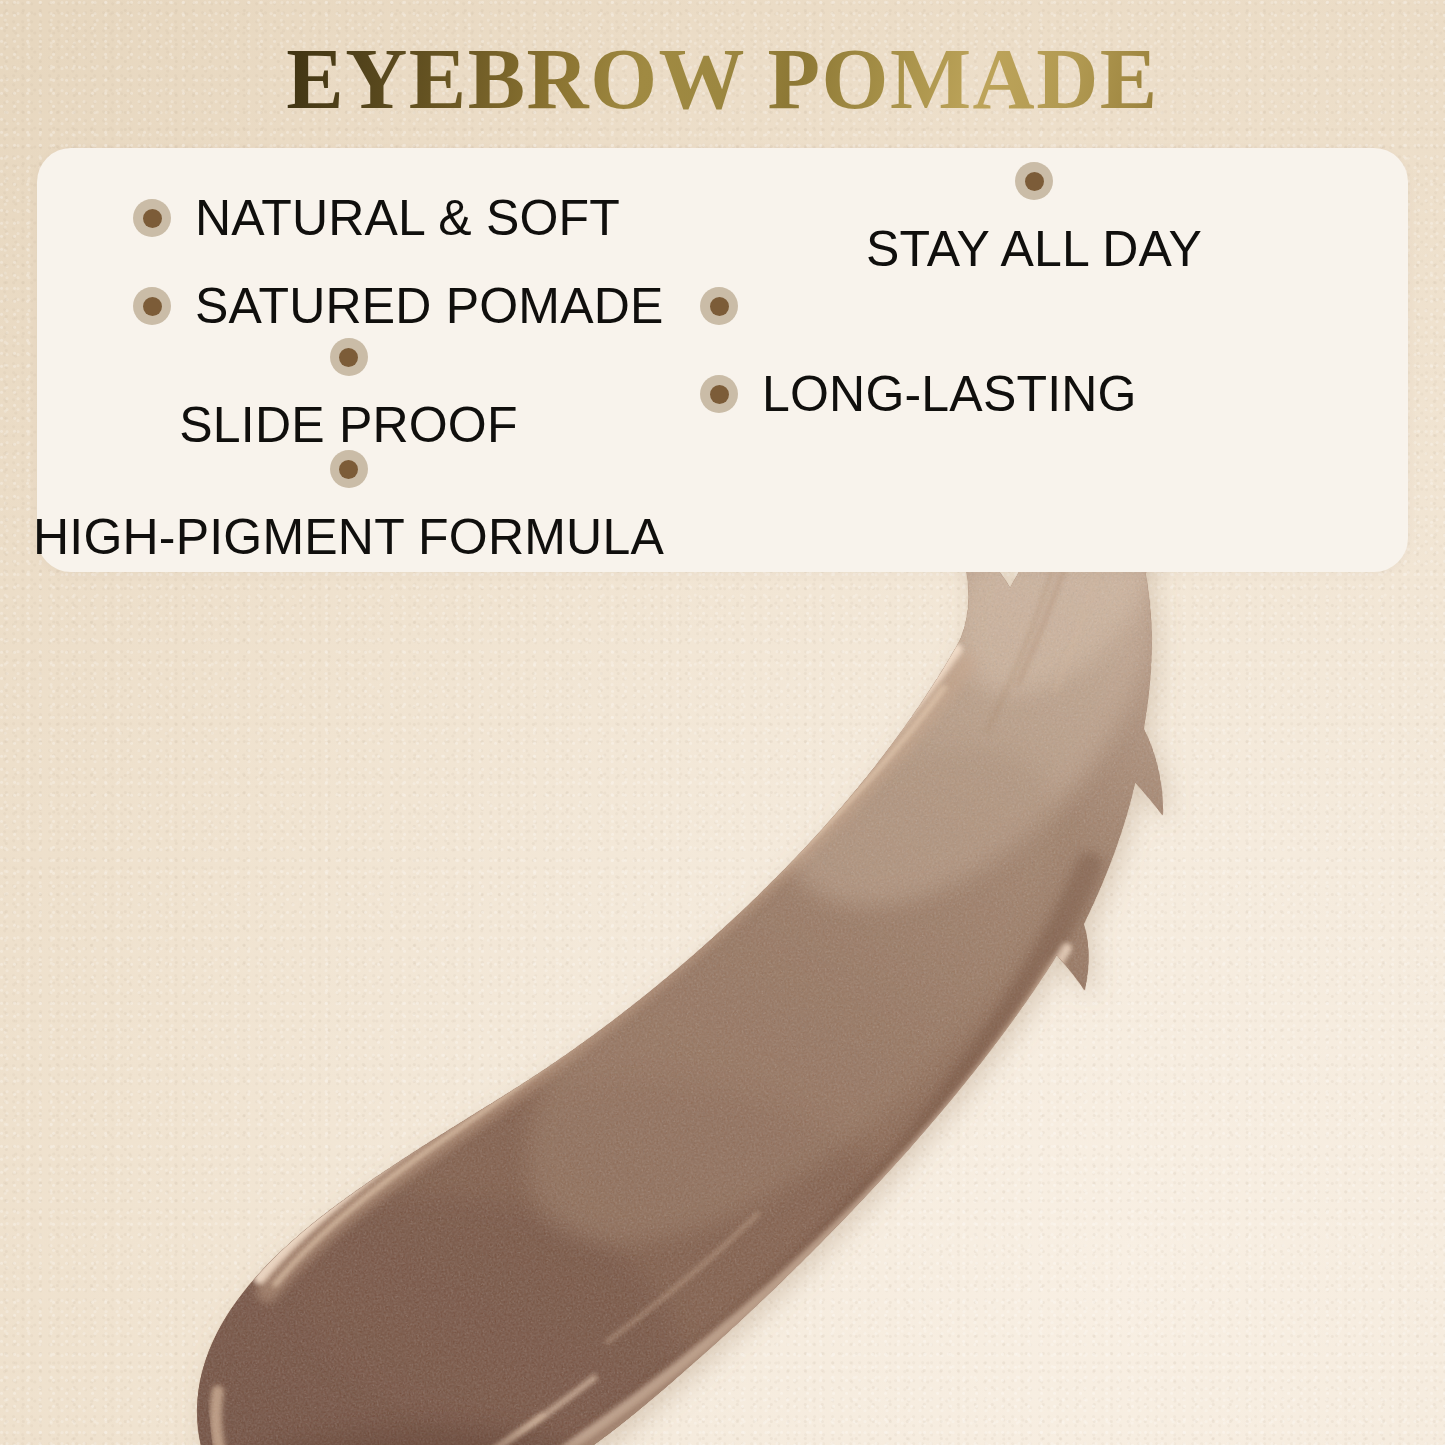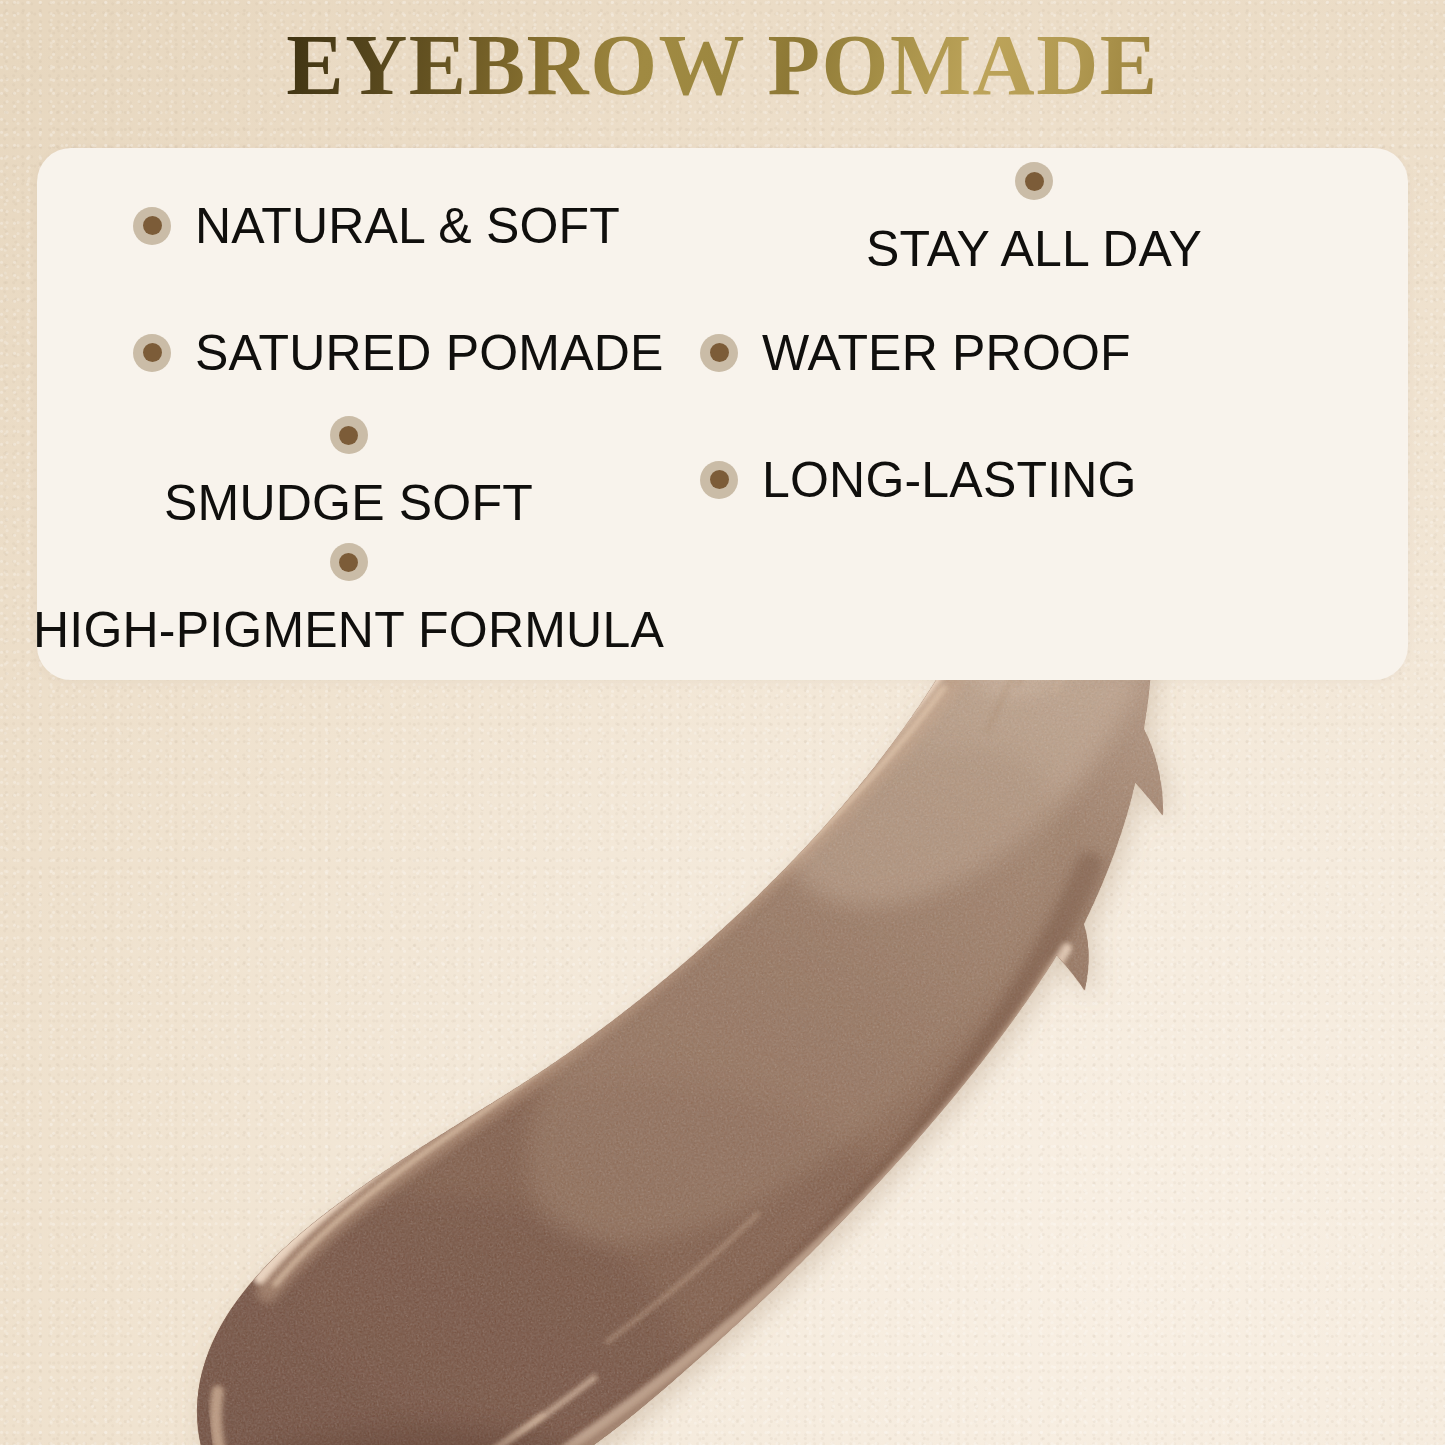--- a/index.html
+++ b/index.html
@@ -35,21 +35,21 @@
       radial-gradient(circle at 64% 24%, rgba(255,255,255,.45) 0 1px, transparent 2px),
       radial-gradient(circle at 83% 74%, rgba(160,140,115,.14) 0 1px, transparent 2px),
       radial-gradient(circle at 23% 88%, rgba(255,255,255,.40) 0 1px, transparent 2px),
       radial-gradient(circle at 52% 42%, rgba(150,130,105,.12) 0 1px, transparent 2px);
     background-size: 13px 13px, 17px 17px, 11px 11px, 19px 19px, 23px 23px, 9px 9px;
   }
 
   
   #title-wrap {
     position: absolute;
-    top: 22px;
+    top: 36px;
     left: 0;
     width: 1445px;
     text-align: center;
     z-index: 5;
   }
   #title {
     display: inline-block;
     font-family: "Liberation Serif", "DejaVu Serif", serif;
     font-weight: 700;
     font-size: 86px;
@@ -73,21 +73,21 @@
     color: transparent;
     -webkit-text-fill-color: transparent;
   }
 
   
   #feature-card {
     position: absolute;
     left: 37px;
     top: 148px;
     width: 1371px;
-    height: 532px;
+    height: 424px;
     background: #f8f3ec;
     border-radius: 34px;
     box-shadow: 0 2px 10px rgba(140,120,95,.07);
     z-index: 4;
   }
   #feature-grid {
     position: absolute;
     inset: 0;
     display: grid;
     grid-template-columns: 567px 804px;
@@ -165,25 +165,24 @@
         <span class="feature-label">STAY ALL DAY</span>
       </div>
 
       <div class="feature-item col-left">
         <span class="bullet"></span>
         <span class="feature-label">SATURED POMADE</span>
       </div>
 
       <div class="feature-item col-left">
         <span class="bullet"></span>
-        <span class="feature-label">WATER PROOF</span>
       </div>
       <div class="feature-item col-right">
         <span class="bullet"></span>
-        <span class="feature-label">SMUDGE SOFT</span>
+        <span class="feature-label">SLIDE PROOF</span>
       </div>
 
       <div class="feature-item col-left">
         <span class="bullet"></span>
         <span class="feature-label">LONG-LASTING</span>
       </div>
       <div class="feature-item col-right">
         <span class="bullet"></span>
         <span class="feature-label">HIGH-PIGMENT FORMULA</span>
       </div>

